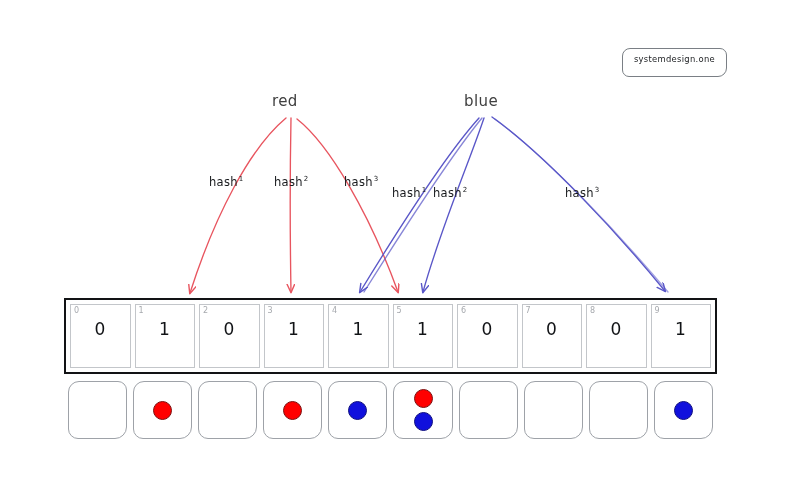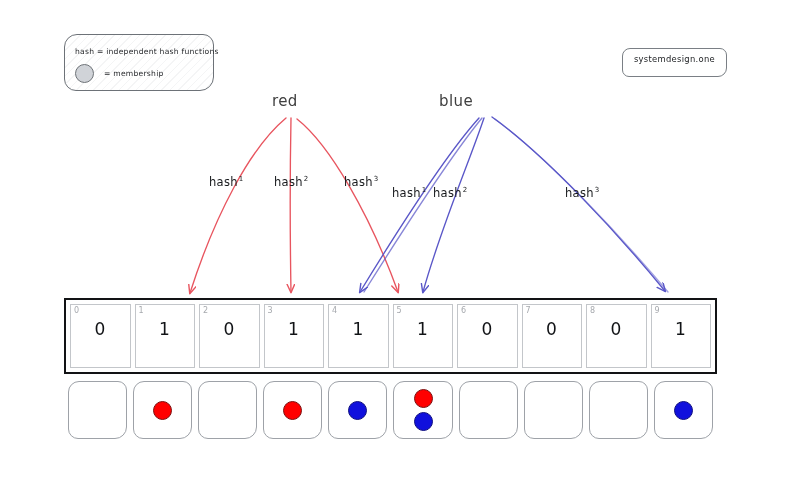--- a/index.html
+++ b/index.html
@@ -92,21 +92,21 @@
 
   
   .node-label {
     position: absolute;
     font-size: 15px;
     color: #404040;
     letter-spacing: 0.4px;
     white-space: nowrap;
   }
   #node-red   { left: 272px; top: 92px; }
-  #node-blue  { left: 439px; top: 92px; }
+  #node-blue  { left: 464px; top: 92px; }
 
   
   .hash-label {
     position: absolute;
     font-size: 11.5px;
     color: #17191c;
     white-space: nowrap;
     letter-spacing: 0.3px;
   }
   .hash-label sup {
@@ -213,30 +213,20 @@
   .dot-blue {
     background: #1010dd;
     border: 1.1px solid #101080;
   }
 </style>
 </head>
 <body>
 
 <div id="canvas">
 
-  <div id="legend-box">
-    <div class="frame"></div>
-    <div class="legend-row" id="legend-row-hash">
-      <span class="legend-text">hash = independent hash functions</span>
-    </div>
-    <div class="legend-row" id="legend-row-member">
-      <span id="legend-circle"></span>
-      <span class="legend-text" id="legend-member-text">= membership</span>
-    </div>
-  </div>
 
   <div id="brand-badge">systemdesign.one</div>
 
   <div class="node-label" id="node-red">red</div>
   <div class="node-label" id="node-blue">blue</div>
 
   <svg id="arrow-layer" viewBox="0 0 790 500">
     <defs>
       <marker id="ah-red" markerWidth="11" markerHeight="11" refX="8.4" refY="4.2" orient="auto" markerUnits="userSpaceOnUse">
         <path d="M0.6,0.4 L9.2,4.2 L0.6,8.0" fill="none" stroke="#e8555f" stroke-width="1.4" stroke-linecap="round" stroke-linejoin="round"></path>

